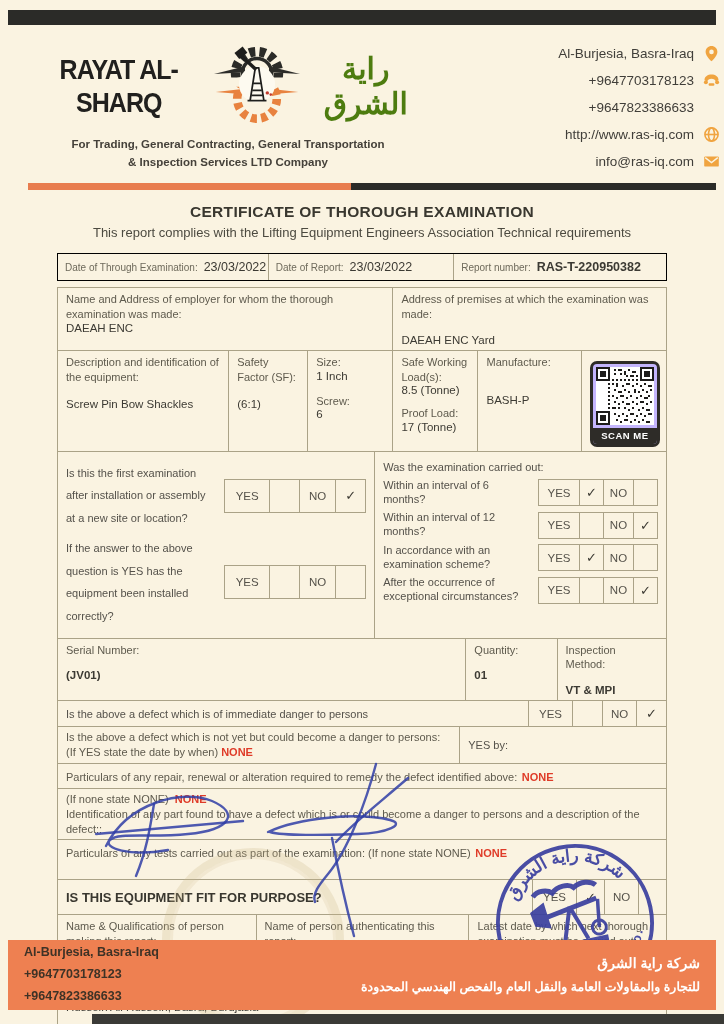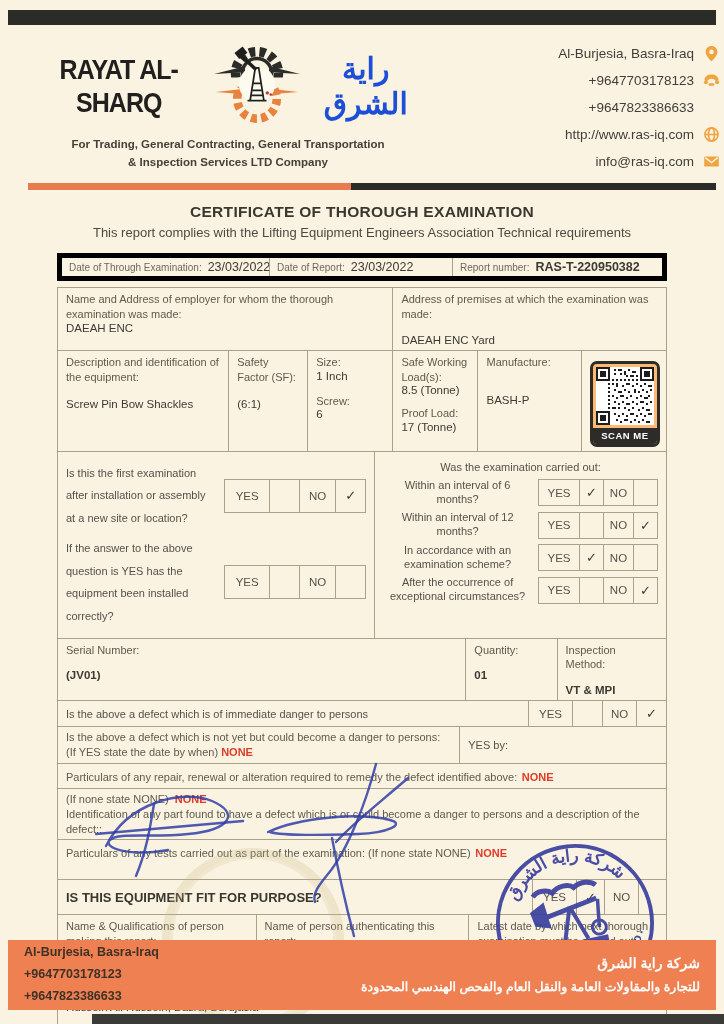--- a/index.html
+++ b/index.html
@@ -6,38 +6,38 @@
   body { background:#e8e4d8; font-family:"Liberation Sans", sans-serif; }
   .page { position:relative; width:724px; height:1024px; margin:0 auto; background:#faf3e1; overflow:hidden; color:#4b4840; }
 
   .topbar { position:absolute; top:10px; left:8px; right:8px; height:15px; background:#2b2b28; }
 
   
   .header { position:absolute; top:36px; left:28px; right:4px; display:flex; justify-content:space-between; }
   .brand { width:400px; text-align:center; }
   .brand-row { display:flex; align-items:center; justify-content:center; gap:4px; }
   .brand-en { font-size:25px; font-weight:700; color:#21201e; letter-spacing:-1px; transform:scaleY(1.12); }
-  .brand-ar { font-size:30px; font-weight:700; color:#1d4ed8; }
+  .brand-ar { font-size:30px; font-weight:700; color:#4d7c0f; }
   .logo-svg { width:86px; height:100px; flex:0 0 auto; }
   .tagline { margin-top:0px; font-size:11.5px; font-weight:700; color:#45413a; line-height:1.55; }
   .contacts { text-align:right; padding-top:4px; }
   .contact-row { display:flex; justify-content:flex-end; align-items:center; gap:8px; height:27px; font-size:13.5px; color:#403e39; }
   .contact-icon { width:18px; display:flex; justify-content:center; }
   .contact-icon svg { width:17px; height:17px; }
 
   .divider { position:absolute; top:183px; left:28px; right:8px; height:7px; display:flex; }
   .div-orange { width:47%; background:#e87c4e; }
   .div-black { flex:1; background:#2b2b28; }
 
   .title-block { position:absolute; top:203px; left:0; width:100%; text-align:center; }
   .title-block h1 { font-size:15.5px; font-weight:700; color:#39372f; letter-spacing:.3px; }
   .title-block p { font-size:13px; color:#4c4a40; margin-top:4px; }
 
   
-  .meta { position:absolute; top:253px; left:57px; width:610px; height:28px; border:5px solid #000000; display:flex; }
+  .meta { position:absolute; top:253px; left:57px; width:610px; height:28px; border:1px solid #000000; display:flex; }
   .meta-cell { display:flex; align-items:center; gap:6px; padding:0 7px; overflow:hidden; white-space:nowrap; }
   .meta-cell + .meta-cell { border-left:1px solid #aaa287; }
   .m1{width:34.5%}.m2{width:30.5%}.m3{width:35%}
   .meta-label { font-size:10px; color:#6e6a5b; }
   .meta-value { font-size:12.5px; color:#3c3a33; }
   .meta-value.bold { font-weight:700; }
 
   
   .main { position:absolute; top:287px; left:57px; width:610px; border:1px solid #aaa287; }
   .row { display:flex; border-bottom:1px solid #aaa287; }
@@ -70,21 +70,21 @@
   .ckg.flush .ck { border-left:1px solid #aaa287; }
   .w44{width:44px}.w40{width:40px}.w36{width:36px}.w34{width:34px}.w30{width:30px}.w28{width:28px}.w24{width:24px}
   .h32 .ck{height:32px} .h25 .ck{height:25px}
 
   .qtext { flex:1; font-size:11px; line-height:2.05; color:#54514a; }
   .qrow { display:flex; align-items:center; gap:8px; }
   .erow { display:flex; align-items:center; gap:6px; margin-top:5px; }
   .erow .qtext { line-height:1.25; }
 
   
-  .qr-wrap { width:70px; border:3px solid #2e2c28; border-radius:7px; overflow:hidden; background:#fdba74; margin:6px auto 0; }
+  .qr-wrap { width:70px; border:3px solid #2e2c28; border-radius:7px; overflow:hidden; background:#c4b5fd; margin:6px auto 0; }
   .qr-wrap svg { display:block; width:64px; height:64px; margin:0 auto; padding:3px; }
   .qr-label { background:#2e2c28; color:#fff; font-size:9.5px; font-weight:700; text-align:center; letter-spacing:.5px; padding:2px 0 3px; }
 
   
   .sig { position:absolute; pointer-events:none; }
   .sig path { fill:none; stroke:#2f3da6; stroke-width:2.4; stroke-linecap:round; opacity:.85; }
   .stamp { position:absolute; left:485px; top:833px; width:180px; height:180px; transform:rotate(-12deg); opacity:.92; pointer-events:none; }
   .watermark { position:absolute; left:162px; top:848px; width:182px; height:182px; border-radius:50%; border:8px solid rgba(203,183,136,.25); box-shadow:inset 0 0 0 3px rgba(203,183,136,.18); pointer-events:none; }
 
   
@@ -283,21 +283,21 @@
         <div class="qrow" style="margin-top:8px">
           <div class="qtext">If the answer to the above question is YES has the equipment been installed correctly?</div>
           <div class="ckg h32">
             <div class="ck w44">YES</div>
             <div class="ck mark w30"></div>
             <div class="ck w36">NO</div>
             <div class="ck mark w30"></div>
           </div>
         </div>
       </div>
-      <div class="cell" style="width:48%; padding:8px;text-align:center;">
+      <div class="cell" style="width:48%; padding:8px;">
         <div class="qtext" style="line-height:1.3">Was the examination carried out:</div>
         <div class="erow">
           <div class="qtext">Within an interval of 6 months?</div>
           <div class="ckg h25">
             <div class="ck w40">YES</div>
             <div class="ck mark w24">✓</div>
             <div class="ck w30">NO</div>
             <div class="ck mark w24"></div>
           </div>
         </div>

